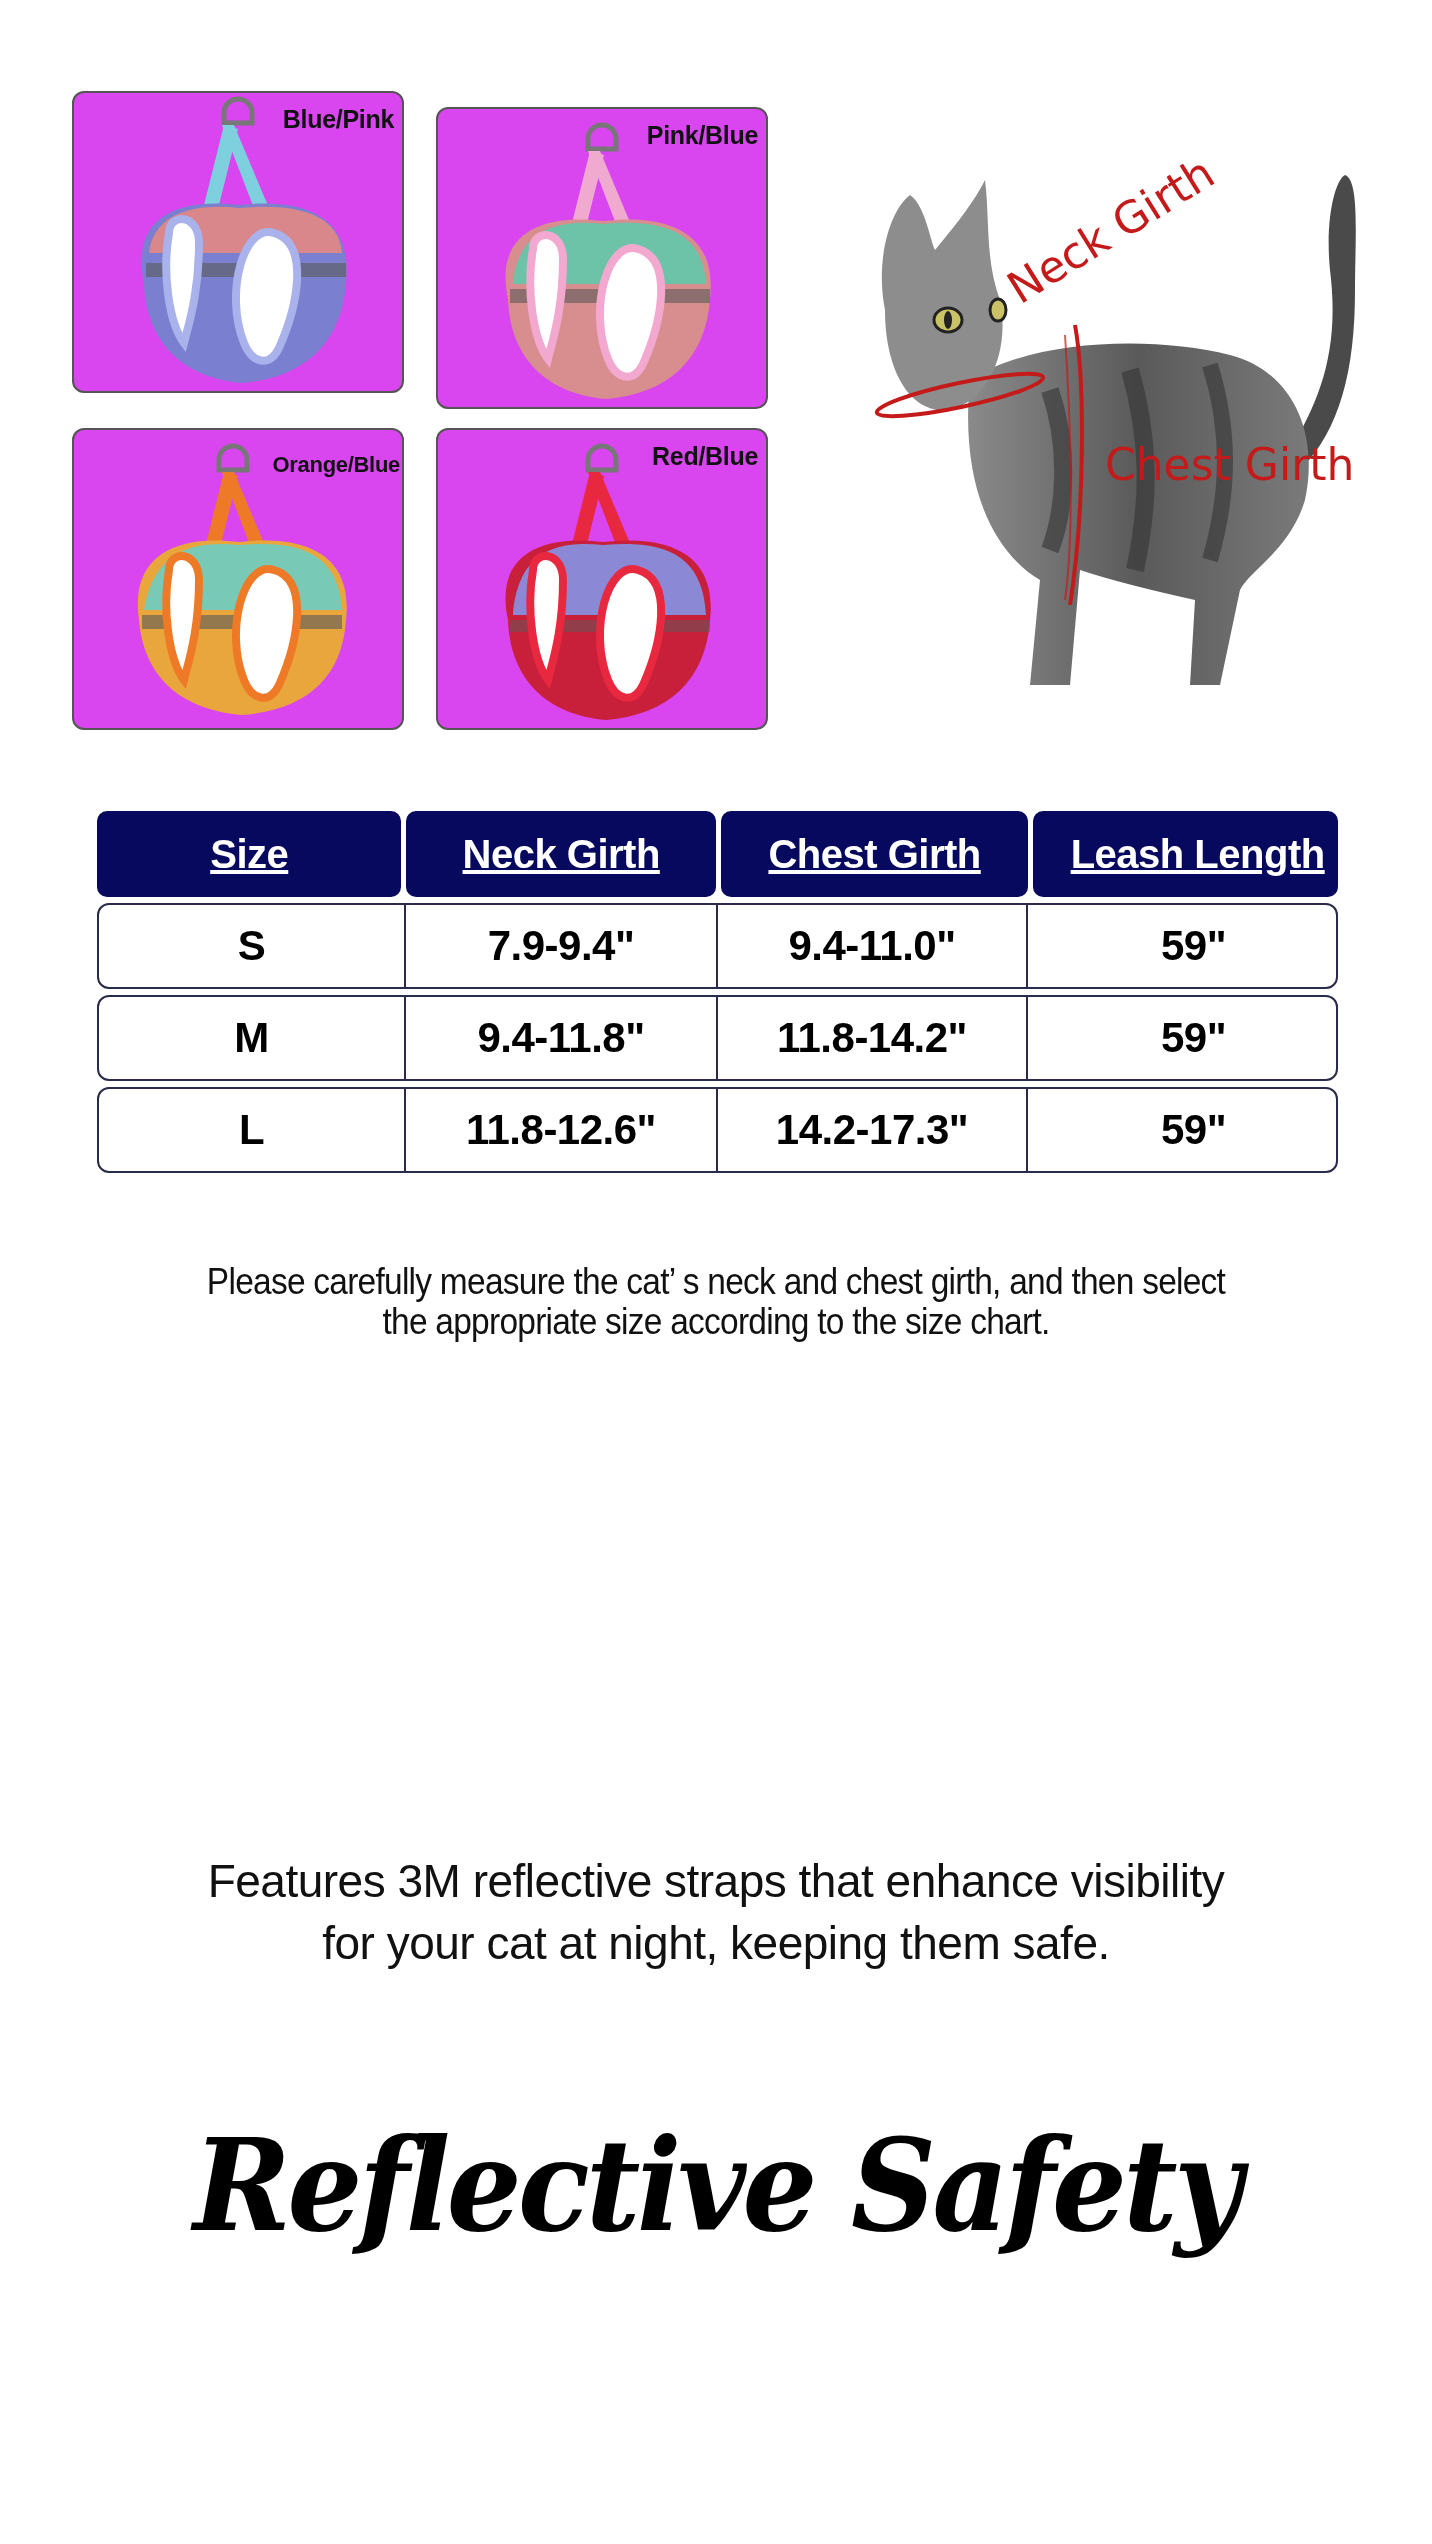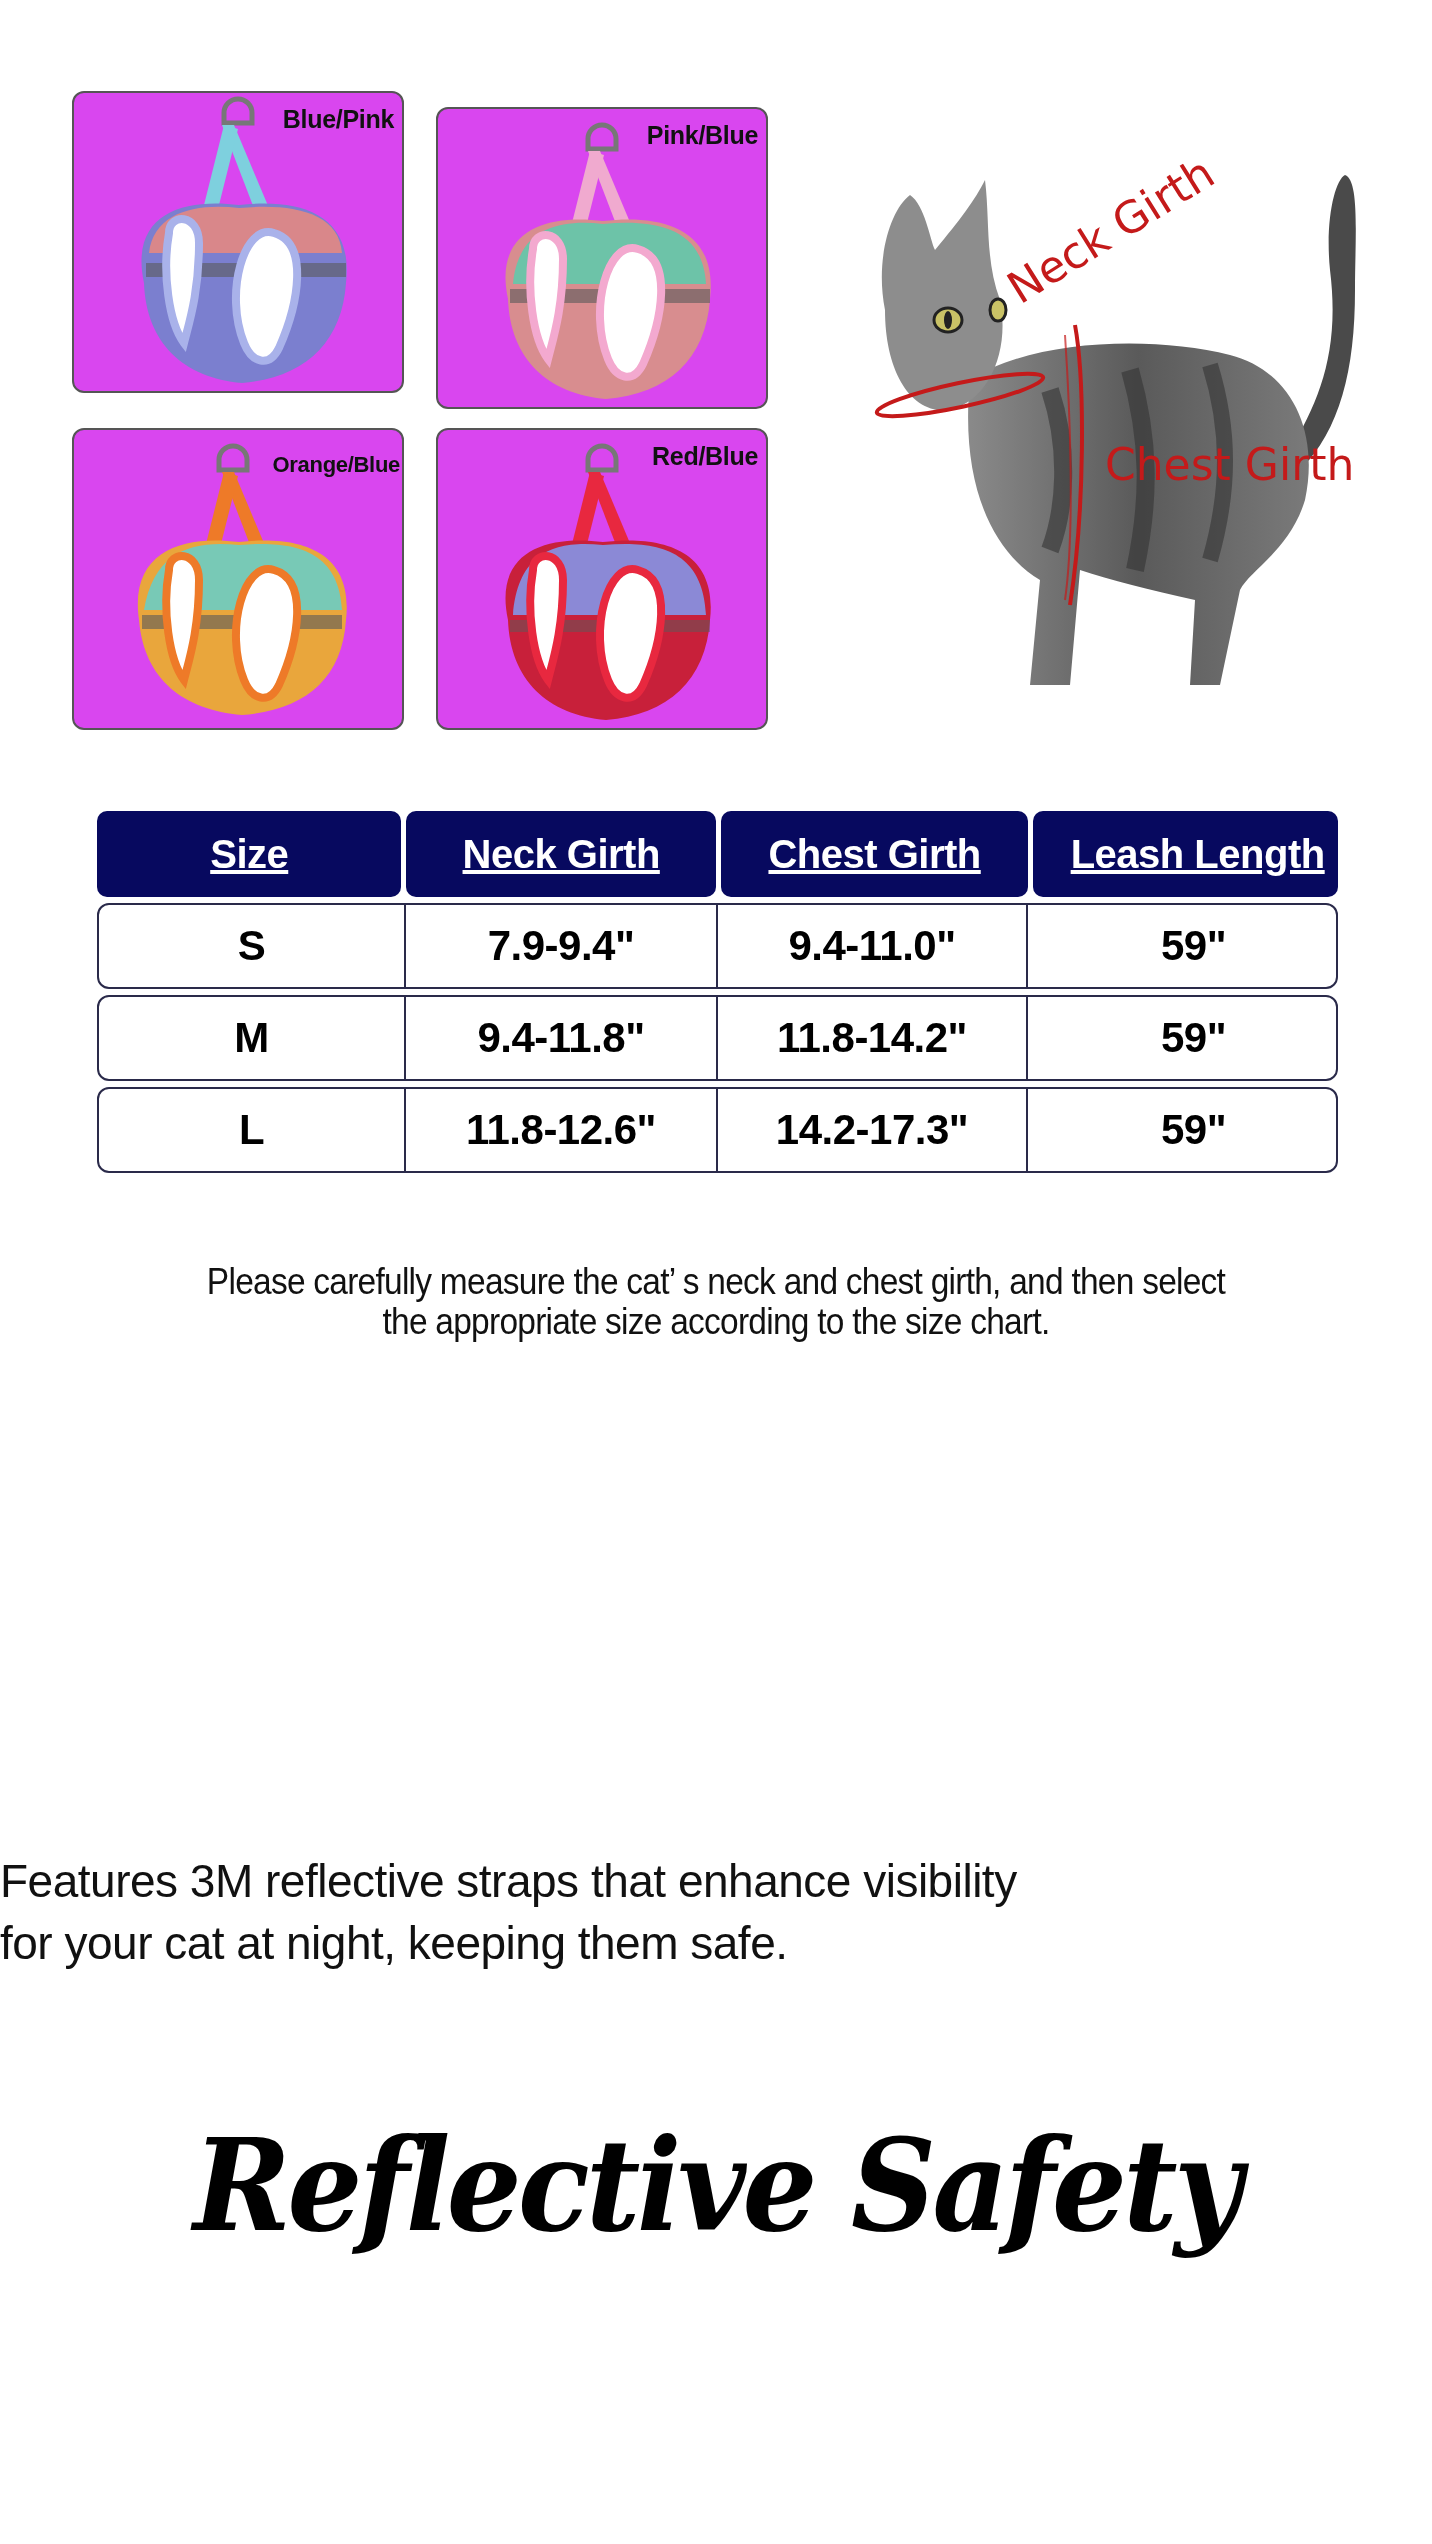--- a/index.html
+++ b/index.html
@@ -18,21 +18,21 @@
   .sz-table { position:absolute; left:97px; top:811px; width:1241px; }
   .sz-head, .sz-row { display:flex; gap:0; margin-bottom:6px; }
   .sz-head .hc { background:#07095f; color:#fff; font-weight:bold; font-size:40px; height:86px; display:flex; align-items:center; justify-content:center; border-radius:10px; box-sizing:border-box; margin-right:5px; letter-spacing:-0.5px;text-decoration:underline; }
   .sz-head .hc:last-child { margin-right:0; }
   .sz-row { border:2.5px solid #2a2a4a; border-radius:12px; height:86px; box-sizing:border-box; overflow:hidden; }
   .sz-row .rc { display:flex; align-items:center; justify-content:center; font-weight:bold; font-size:42px; border-right:2.5px solid #2a2a4a; box-sizing:border-box; letter-spacing:-0.5px; }
   .sz-row .rc:last-child { border-right:none; }
   .c0 { width:307px; } .c1 { width:312px; } .c2 { width:310px; } .c3 { width:307px;padding-left:24px; }
 
   .note { position:absolute; left:0; width:1432px; top:1262px; text-align:center; font-size:36px; line-height:40px; color:#111; letter-spacing:-0.8px; transform:scaleX(0.93); transform-origin:center; }
-  .features { position:absolute; left:0; width:1432px; top:1850px; text-align:left; font-size:46px; line-height:62px; color:#111; letter-spacing:-0.5px; }
+  .features { position:absolute; left:0; width:1432px; top:1850px; text-align:center; font-size:46px; line-height:62px; color:#111; letter-spacing:-0.5px; }
   .headline { position:absolute; left:0; width:1432px; top:2110px; text-align:center; font-family:"DejaVu Serif", serif; font-weight:bold; font-style:italic; font-size:128px; letter-spacing:-4px; color:#000; transform:scaleX(0.92); }
 </style>
 </head>
 <body>
 
 <div class="card" style="left:72px; top:91px;">
   <svg width="332" height="302">
     <path d="M150 20 a14 14 0 0 1 28 0 v10 h-28z" fill="none" stroke="#777" stroke-width="5"></path>
     <path d="M148 32 l12 0 l40 95 l-14 4z" fill="#7ed0de"></path>
     <path d="M150 32 l-20 80 l14 4 l20 -80z" fill="#7ed0de"></path>

